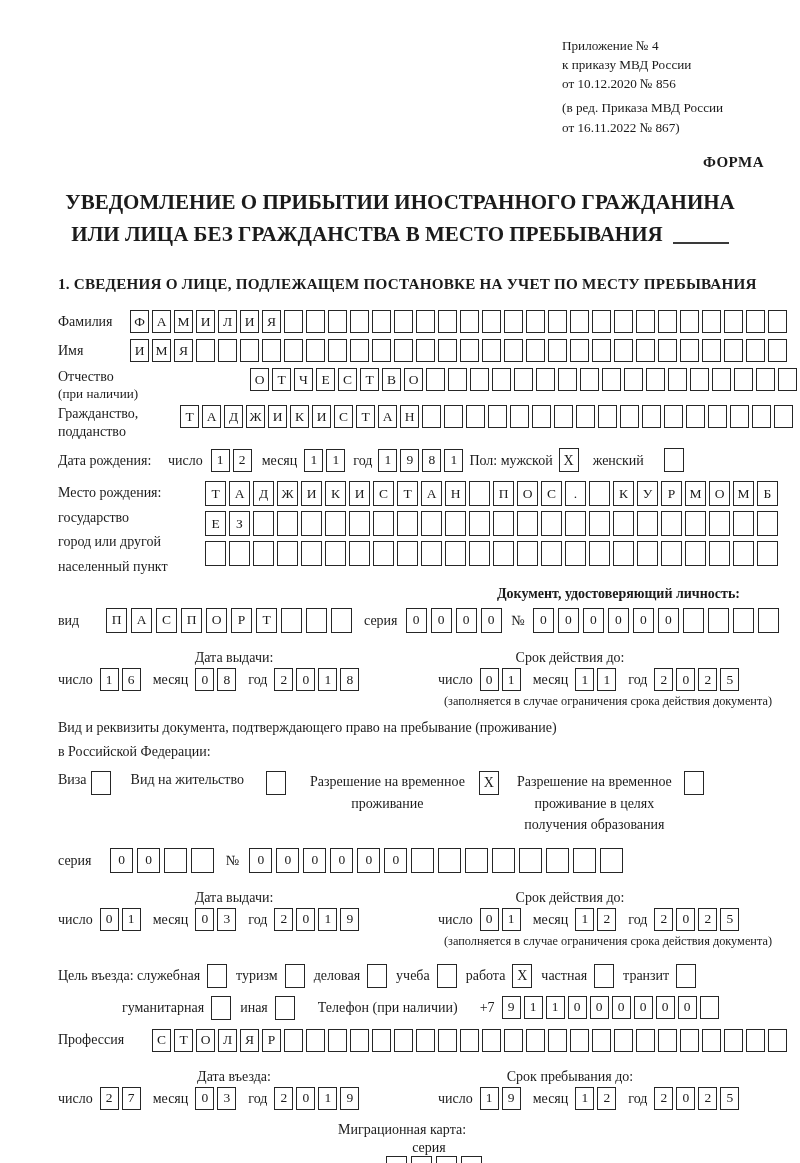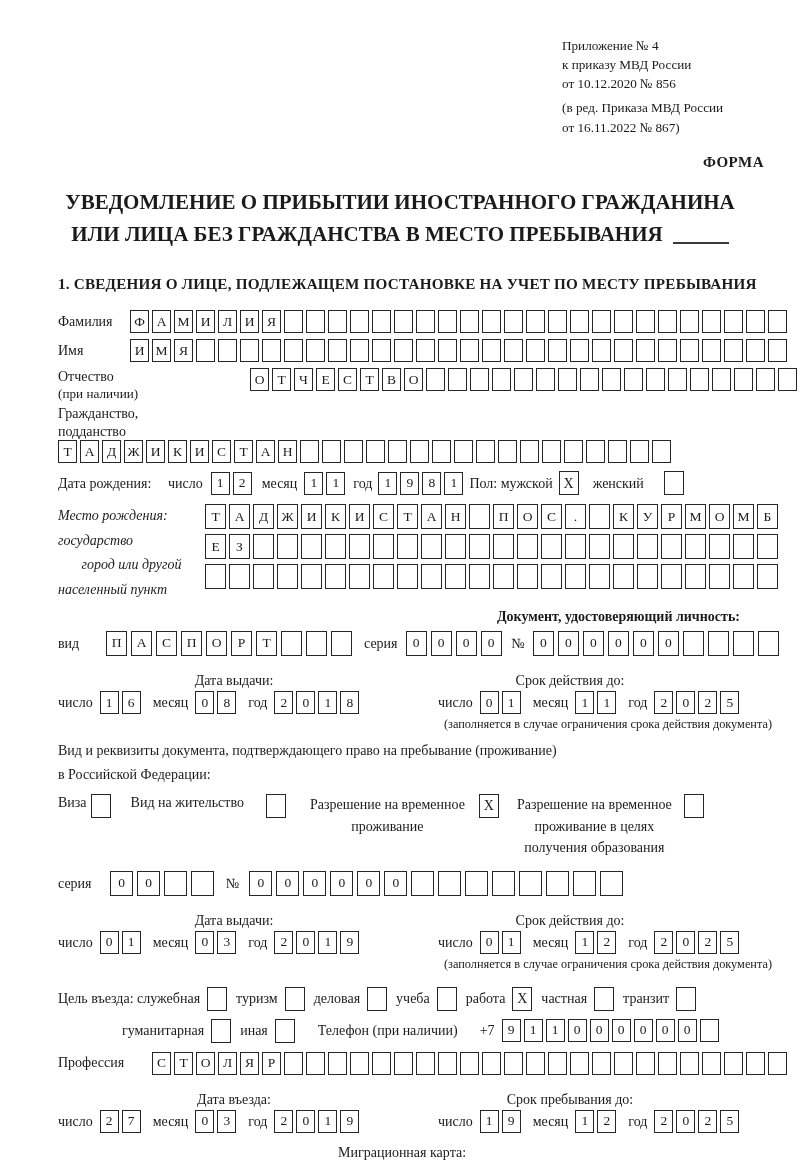--- a/index.html
+++ b/index.html
@@ -41,21 +41,21 @@
     width:20px; height:24px; border:1.6px solid #262626; font-size:14px; background:#fff;
     vertical-align:middle;
   }
 
   .frow { display:flex; align-items:center; }
   .frow.top { align-items:flex-start; }
   .lbl { flex:none; }
   .sub { font-size:13.2px; }
   .small-note { font-size:12.3px; }
 
-  .w72 { width:72px; } .w145 { width:145px; } .w122 { width:122px; } .w147 { width:147px;font-style:italic; }
+  .w72 { width:72px; } .w145 { width:145px; } .w122 { width:122px; } .w147 { width:147px; }
   .w94 { width:94px; } .w48 { width:48px; } .w44 { width:44px; }
 
   .center-bold { text-align:right; font-weight:bold; margin-right:60px; }
 
   .dgroup { display:flex; align-items:center; }
   .dgroup .dlbl { margin-right:7px; }
   .dgroup .cells { margin-right:12px; }
   .dgroup .cells:last-child { margin-right:0; }
   .dhead { display:flex; margin-top:16px; }
   .dhead .h-left { width:352px; text-align:center; }
@@ -203,21 +203,21 @@
         <span class="cell"></span>
         <span class="cell"></span>
         <span class="cell"></span>
         <span class="cell"></span>
         <span class="cell"></span>
         <span class="cell"></span>
         <span class="cell"></span>
       </div>
   </div>
 
-  <div class="frow top" style="margin-top:3px;flex-direction:column;">
+  <div class="frow top" style="margin-top:3px;">
     <div class="lbl w122">
       <div>Гражданство,</div>
       <div>подданство</div>
     </div>
     <div class="cells">
         <span class="cell">Т</span>
         <span class="cell">А</span>
         <span class="cell">Д</span>
         <span class="cell">Ж</span>
         <span class="cell">И</span>
@@ -269,21 +269,21 @@
     <span>Пол: мужской</span>
     <span class="checkbox" style="margin-left:6px;">X</span>
     <span style="margin-left:14px;">женский</span>
     <span class="checkbox" style="margin-left:20px;"></span>
   </div>
 
   <div class="frow top" style="margin-top:9px;">
     <div class="lbl w147">
       <div style="line-height:1.75;">Место рождения:</div>
       <div style="line-height:1.75;">государство</div>
-      <div style="line-height:1.75;text-align:center;">город или другой</div>
+      <div style="line-height:1.75;">город или другой</div>
       <div style="line-height:1.75;">населенный пункт</div>
     </div>
     <div>
       <div class="cells wide">
           <span class="cell">Т</span>
           <span class="cell">А</span>
           <span class="cell">Д</span>
           <span class="cell">Ж</span>
           <span class="cell">И</span>
           <span class="cell">К</span>

